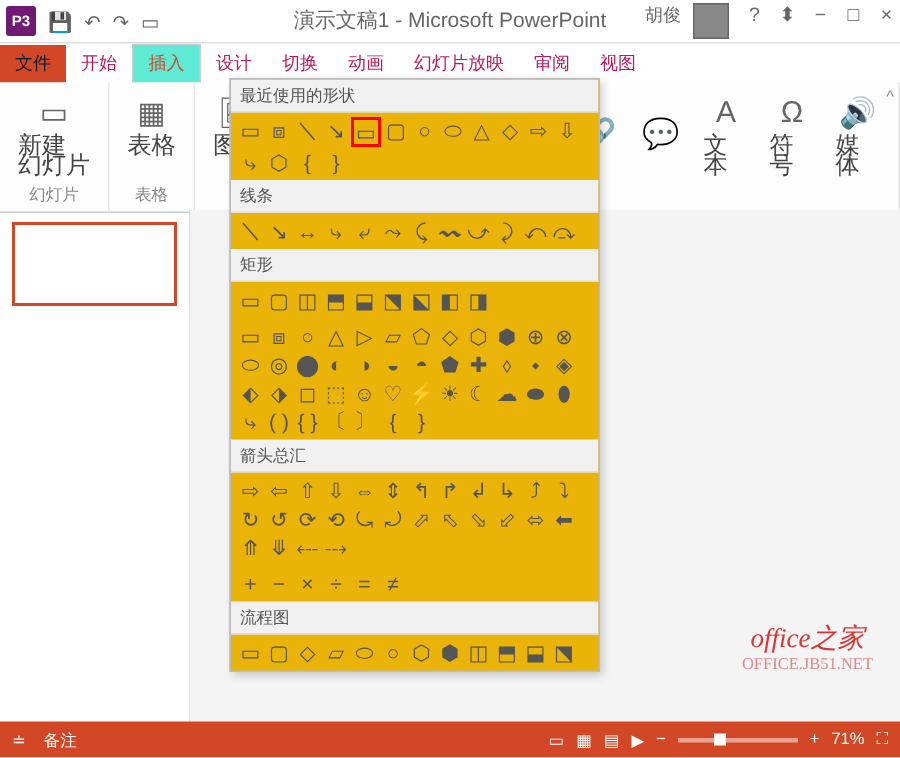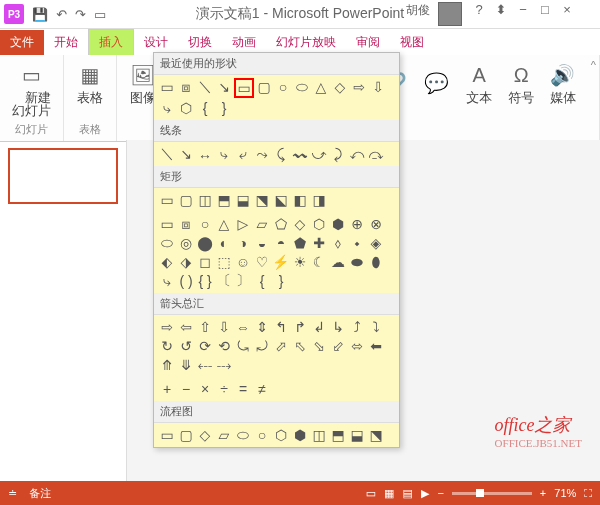--- a/index.html
+++ b/index.html
@@ -1,52 +1,52 @@
 <!DOCTYPE html>
 <html><head>
 <meta charset="utf-8">
 <style>
 body{margin:0;font-family:"Microsoft YaHei","Segoe UI",sans-serif;font-size:12px;background:#fff;width:600px;height:505px;overflow:hidden;position:relative;color:#444}
 .titlebar{height:28px;background:#fff;display:flex;align-items:center;border-bottom:1px solid #ddd;position:relative}
-.app-icon{width:20px;height:20px;background:#d946ef;color:#fff;font-size:10px;font-weight:bold;display:flex;align-items:center;justify-content:center;margin:0 4px;border-radius:2px}
+.app-icon{width:20px;height:20px;background:#701a75;color:#fff;font-size:10px;font-weight:bold;display:flex;align-items:center;justify-content:center;margin:0 4px;border-radius:2px}
 .qat{display:flex;gap:8px;margin-left:4px}
 .qat span{font-size:13px;color:#666;cursor:pointer}
 .title{position:absolute;left:50%;transform:translateX(-50%);font-size:14px;color:#666}
-.win-controls{margin-left:auto;display:flex;gap:4px;padding-right:24px}
+.win-controls{margin-left:auto;display:flex;gap:4px;padding-right:0}
 .win-controls span{width:18px;text-align:center;font-size:13px;color:#666}
 .avatar{width:22px;height:22px;background:#888;margin-right:4px;border:1px solid #666}
 .tabbar{height:26px;display:flex;align-items:flex-end;background:#fff}
 .tab{padding:4px 10px;font-size:12px;color:#be185d;cursor:pointer}
-.tab.file{background:#d24726;color:#ffffff}
-.tab.active{border:1px solid #ccc;border-bottom:none;background:#bef264;color:#d24726}
+.tab.file{background:#d24726;color:#0f172a}
+.tab.active{border:1px solid #ccc;border-bottom:none;background:#5eead4;color:#d24726}
 .ribbon{height:86px;background:#fdfdfd;border-bottom:1px solid #ccc;display:flex;position:relative}
 .ribgrp{display:flex;flex-direction:column;align-items:center;padding:4px 8px;border-right:1px solid #e5e5e5}
 .ribgrp .lg{display:flex;gap:6px;align-items:center}
 .ribbtn{display:flex;flex-direction:column;align-items:center;gap:2px;padding:2px 4px;cursor:pointer}
 .ribbtn .ico{width:28px;height:28px;display:flex;align-items:center;justify-content:center;font-size:20px;color:#666}
-.ribbtn .lbl{font-size:13px;text-align:right;line-height:13px}
+.ribbtn .lbl{font-size:16px;text-align:left;line-height:13px}
 .grplbl{font-size:11px;color:#888;margin-top:auto;padding-top:2px}
 .small-stack{display:flex;flex-direction:column;gap:2px}
 .small-btn{display:flex;align-items:center;gap:3px;font-size:11px;padding:1px 4px;cursor:pointer}
 .small-btn .si{width:14px;height:14px;display:inline-flex;align-items:center;justify-content:center;font-size:12px;color:#666}
 .workspace{position:absolute;top:140px;left:0;right:0;bottom:24px;display:flex}
 .thumbs{width:110px;border-right:1px solid #ddd;padding:8px}
 .thumb{border:2px solid #d24726;height:52px;background:#fff;position:relative}
 .thumb-n{position:absolute;left:-14px;top:0;font-size:11px;color:#444}
 .canvas{flex:1;background:#f4f4f4;position:relative}
-.shapes-menu{position:absolute;left:153px;top:52px;width:245px;background:#fef9c3;border:1px solid #bbb;box-shadow:2px 2px 6px rgba(0,0,0,.2);z-index:10;max-height:440px;overflow:hidden}
+.shapes-menu{position:absolute;left:153px;top:52px;width:245px;background:#eab308;border:1px solid #bbb;box-shadow:2px 2px 6px rgba(0,0,0,.2);z-index:10;max-height:440px;overflow:hidden}
 .menu-hdr{background:#f0f0f0;padding:3px 6px;font-size:11px;color:#555;border-bottom:1px solid #ddd}
 .shape-grid{display:flex;flex-wrap:wrap;padding:3px 4px;gap:1px}
 .sh{width:18px;height:18px;display:flex;align-items:center;justify-content:center;font-size:14px;color:#555;cursor:pointer}
 .sh.hl{border:2px solid red;width:16px;height:16px}
 .statusbar{position:absolute;bottom:0;left:0;right:0;height:24px;background:#d24726;color:#fff;display:flex;align-items:center;font-size:11px;padding:0 8px;gap:12px}
 .statusbar .right{margin-left:auto;display:flex;align-items:center;gap:8px}
 .zoom-slider{width:80px;height:3px;background:rgba(255,255,255,.5);position:relative}
 .zoom-slider::after{content:"";position:absolute;left:30%;top:-3px;width:8px;height:8px;background:#fff}
-.watermark{position:absolute;right:18px;bottom:32px;text-align:left;font-family:Georgia,serif}
+.watermark{position:absolute;right:18px;bottom:32px;text-align:center;font-family:Georgia,serif}
 .watermark .l1{color:#d33;font-size:18px;font-style:italic}
 .watermark .l2{color:#d88;font-size:11px}
 .menu-trigger{background:#fde8dc;border:1px solid #e8b090}
 </style>
 </head>
 <body>
 
 <div class="titlebar">
   <div class="app-icon">P3</div>
   <div class="qat">

